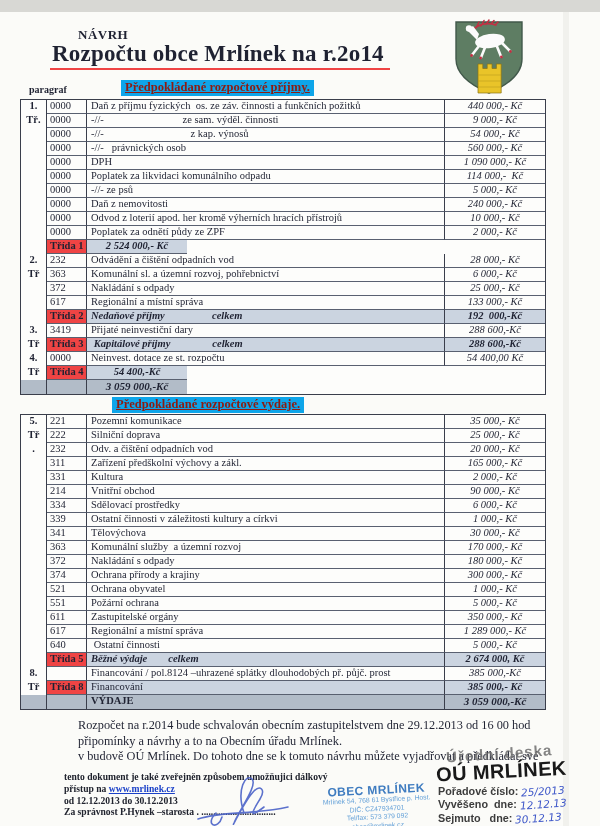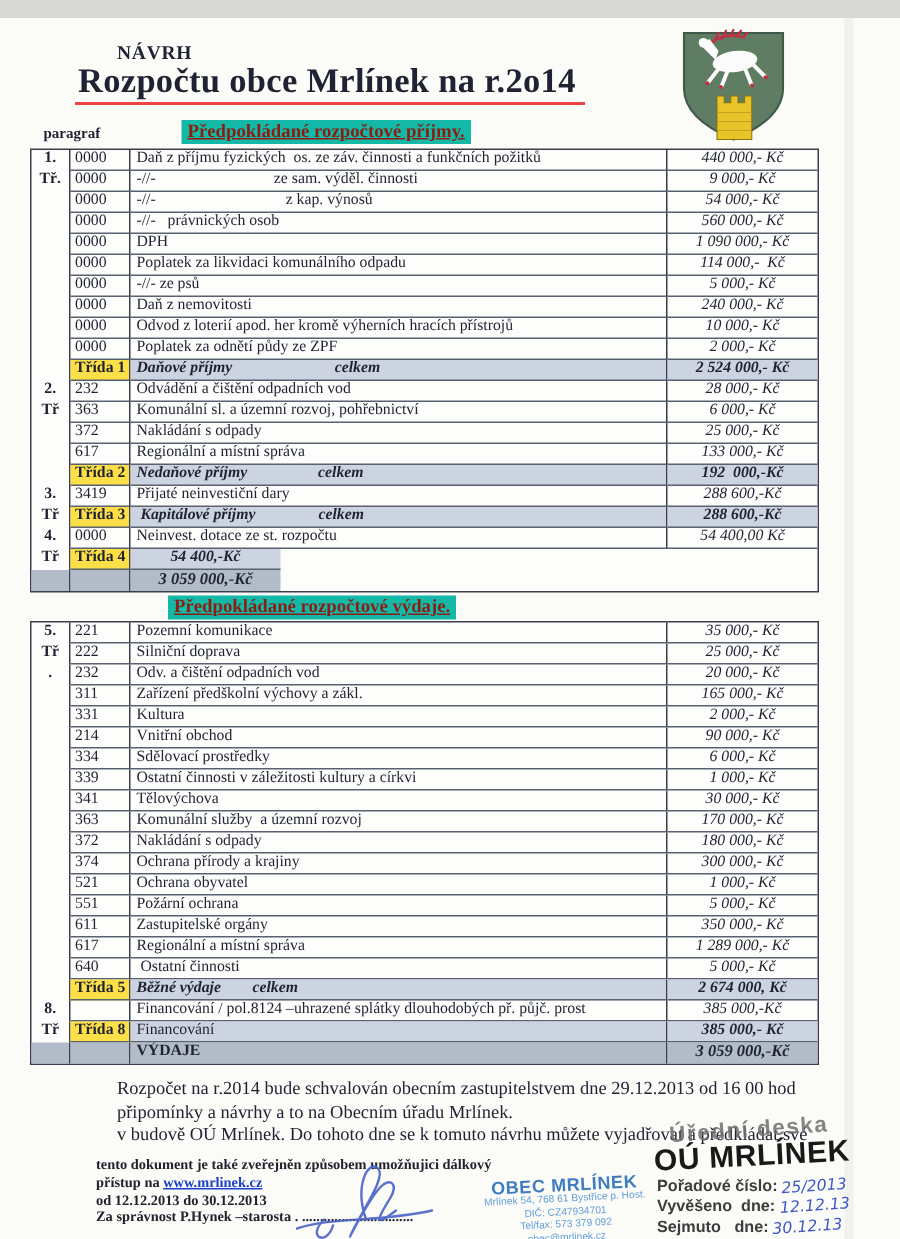--- a/index.html
+++ b/index.html
@@ -7,36 +7,36 @@
     position:relative; width:600px; height:826px; margin:12px auto;
     background:#fbfbf8; overflow:hidden;
     font-family:"Liberation Serif", serif; color:#1f2232;
   }
   .scan-strip { position:absolute; left:563px; top:0; width:6px; height:100%;
     background:#ecece8; opacity:.7; }
   .navrh { position:absolute; left:78px; top:15px; font-size:13px; font-weight:bold; letter-spacing:.5px; }
   .doc-title { position:absolute; left:50px; top:29px; font-size:23px; font-weight:bold;
     letter-spacing:.2px; border-bottom:2px solid #ef4444; padding:0 6px 1px 2px; }
   .paragraf-label { position:absolute; left:29px; top:72px; font-size:10px; font-weight:bold; }
-  .section-head { position:absolute; background:#14b8a6; color:#8c1c12; font-weight:bold;
+  .section-head { position:absolute; background:#0ea5e9; color:#8c1c12; font-weight:bold;
     font-size:12.5px; text-decoration:underline; padding:0 4px 1px 4px; white-space:pre; }
   .head-income { left:121px; top:68px; }
   .head-expense { left:112px; top:385px; }
 
   .btable { position:absolute; left:20px; width:526px; border:1.5px solid #3a3e4b; box-sizing:border-box; background:#fdfdfb; }
   .t-income { top:87px; }
   .t-expense { top:402px; }
   .row { display:flex; height:14px; box-sizing:border-box; font-size:10.5px; line-height:12.5px; }
   .row > div { box-sizing:border-box; overflow:hidden; }
   .c1 { width:26px; flex:none; border-right:1px solid #3a3e4b; text-align:center; font-weight:bold; }
   .c2 { width:40px; flex:none; border-right:1px solid #3a3e4b; border-bottom:1px solid #596070; padding-left:3px; white-space:pre; }
   .c3 { flex:1; border-right:1px solid #3a3e4b; border-bottom:1px solid #596070; padding-left:4px; white-space:pre; }
   .c4 { width:100px; flex:none; border-bottom:1px solid #596070; text-align:center; white-space:pre;font-style:italic; }
   .row:last-child > div { border-bottom:none; }
-  .row.subtotal .c2 { background:#fde047; font-weight:bold; }
+  .row.subtotal .c2 { background:#ef4444; font-weight:bold; }
   .row.subtotal .c3 { background:#cbd4e0; font-weight:bold; font-style:italic; }
   .row.subtotal .c4 { background:#cbd4e0; font-weight:bold; font-style:italic; }
   .row.subtotal .c3.plain { font-style:normal; font-weight:normal; }
   .row.total > div { background:#b2bcc8; font-weight:bold; }
   .row.total .c4 { font-size:11px; }
 
   .notice { position:absolute; left:78px; top:706px; width:462px; font-size:12.3px; line-height:15.6px; }
   .smallprint { position:absolute; left:64px; top:759px; font-size:9.6px; font-weight:bold; line-height:11.8px; color:#20232e; }
   .weblink { color:#1b41c8; text-decoration:underline; font-weight:bold; }
 
@@ -142,21 +142,20 @@
   </div>
       <div class="row">
     <div class="c1"></div>
     <div class="c2">0000</div>
     <div class="c3">Poplatek za odnětí půdy ze ZPF</div>
     <div class="c4">2 000,- Kč</div>
   </div>
       <div class="row subtotal">
     <div class="c1"></div>
     <div class="c2">Třída 1</div>
-    <div class="c3">Daňové příjmy                          celkem</div>
     <div class="c4">2 524 000,- Kč</div>
   </div>
       <div class="row">
     <div class="c1">2.</div>
     <div class="c2">232</div>
     <div class="c3">Odvádění a čištění odpadních vod</div>
     <div class="c4">28 000,- Kč</div>
   </div>
       <div class="row">
     <div class="c1">Tř</div>

